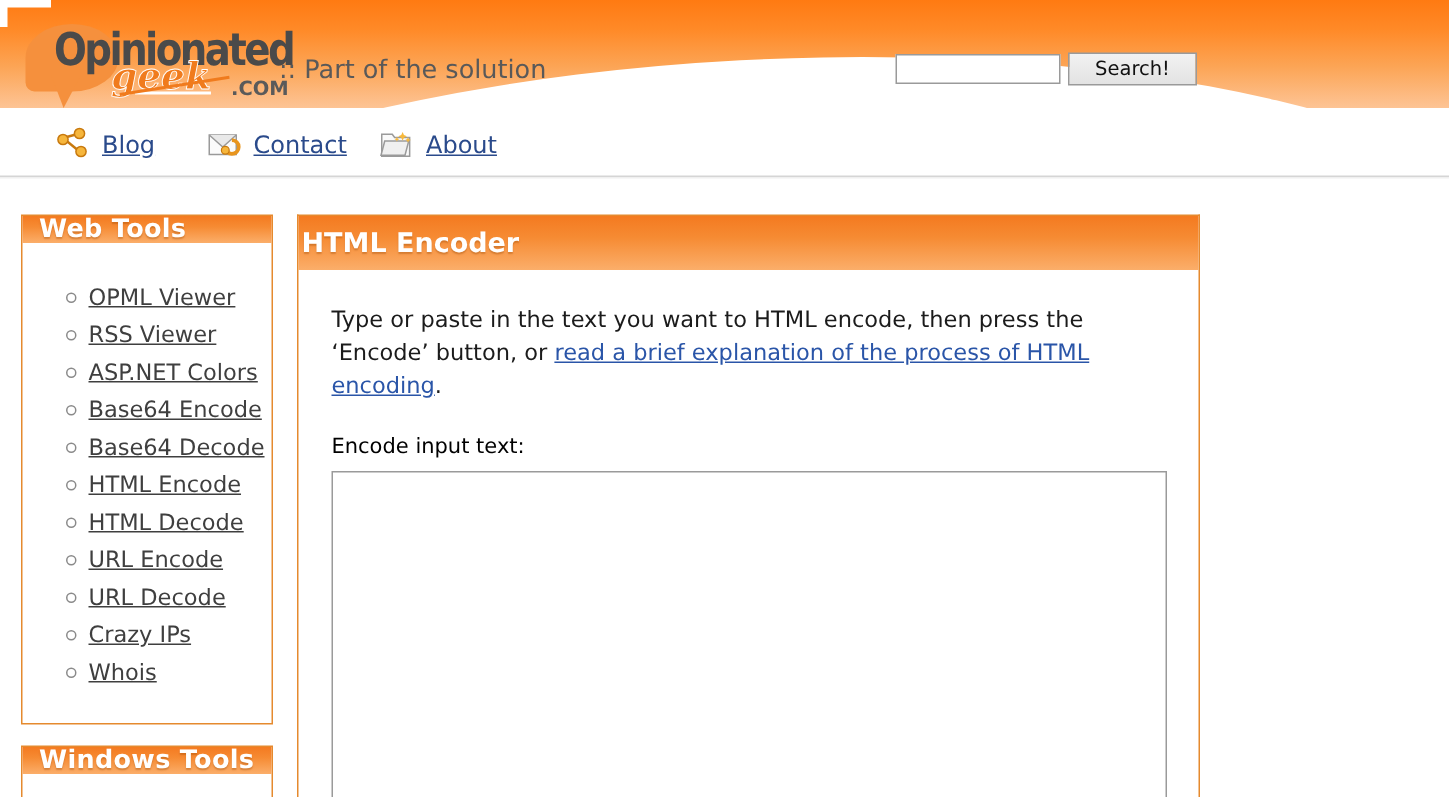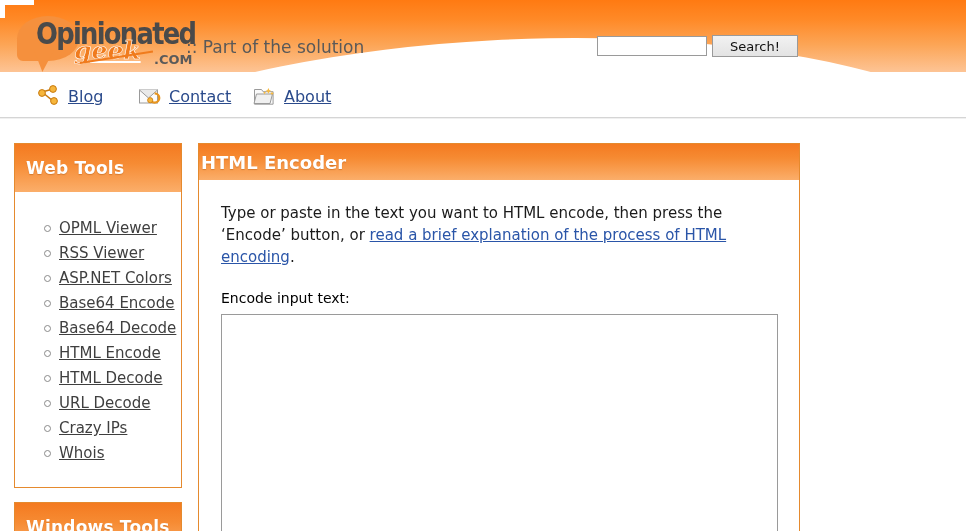--- a/index.html
+++ b/index.html
@@ -186,21 +186,21 @@
     position: absolute;
     left: 14px; top: 143px;
     width: 168px;
   }
   .panel {
     border: 1px solid #E58A2E;
     background: #ffffff;
     margin-bottom: 14px;
   }
   .panel-header {
-    height: 48px;
+    height: 18px;
     background: linear-gradient(to bottom, #F47A20 0%, #F68B33 40%, #FBAE6A 100%);
     display: flex;
     align-items: center;
     padding-left: 11px;
   }
   .panel-header-title {
     color: #ffffff;
     font-weight: bold;
     font-size: 17px;
     letter-spacing: 0.2px;
@@ -362,20 +362,21 @@
     </div>
     <div class="panel-body">
       <ul class="tool-list">
         <li><a href="#">OPML Viewer</a></li>
         <li><a href="#">RSS Viewer</a></li>
         <li><a href="#">ASP.NET Colors</a></li>
         <li><a href="#">Base64 Encode</a></li>
         <li><a href="#">Base64 Decode</a></li>
         <li><a href="#">HTML Encode</a></li>
         <li><a href="#">HTML Decode</a></li>
+        <li><a href="#">URL Encode</a></li>
         <li><a href="#">URL Decode</a></li>
         <li><a href="#">Crazy IPs</a></li>
         <li><a href="#">Whois</a></li>
       </ul>
     </div>
   </div>
 
   <div class="panel">
     <div class="panel-header">
       <span class="panel-header-title">Windows Tools</span>

